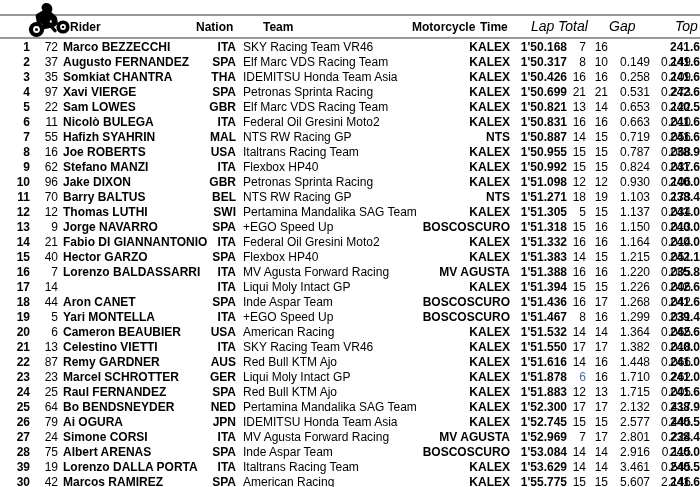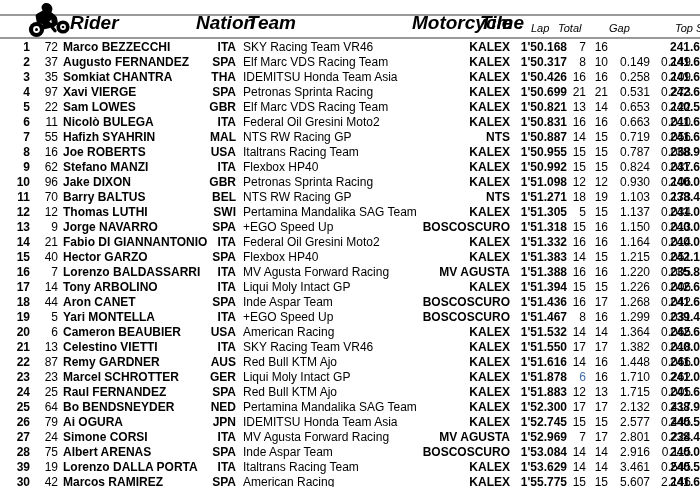--- a/index.html
+++ b/index.html
@@ -49,35 +49,34 @@
     position: absolute;
     left: 0;
     top: 0;
     width: 700px;
     height: 40px;
     z-index: 2;
   }
   .head-cell {
     position: absolute;
     bottom: 6px;
-    font-size: 19px;
-    font-style: italic;
+    font-size: 12px;
     font-weight: bold;
     white-space: nowrap;
   }
   .head-cell.plain {
     font-weight: normal;
     font-style: italic;
-    font-size: 11px;
+    font-size: 14px;
   }
 
   
   .h-rider  { left: 70px; }
   .h-nation { left: 196px; }
-  .h-team   { left: 247px; }
+  .h-team   { left: 263px; }
   .h-bike   { left: 412px; }
   .h-time   { left: 480px; }
   .h-lap    { left: 531px; }
   .h-total  { left: 558px; }
   .h-gap    { left: 602px; margin-left: 7px; }
   .h-speed  { left: 675px; }
 
   
   .rows {
     position: relative;
@@ -369,21 +368,20 @@
         <div class="cell time">1'51.388</div>
         <div class="cell lap">16</div>
         <div class="cell total">16</div>
         <div class="cell gap">1.220</div>
         <div class="cell intv">0.005</div>
         <div class="cell speed">235.8</div>
       </div>
       <div class="row">
         <div class="cell pos">17</div>
         <div class="cell num">14</div>
-        <div class="cell rider">Tony ARBOLINO</div>
         <div class="cell nation">ITA</div>
         <div class="cell team">Liqui Moly Intact GP</div>
         <div class="cell bike">KALEX</div>
         <div class="cell time">1'51.394</div>
         <div class="cell lap">15</div>
         <div class="cell total">15</div>
         <div class="cell gap">1.226</div>
         <div class="cell intv">0.006</div>
         <div class="cell speed">242.6</div>
       </div>

